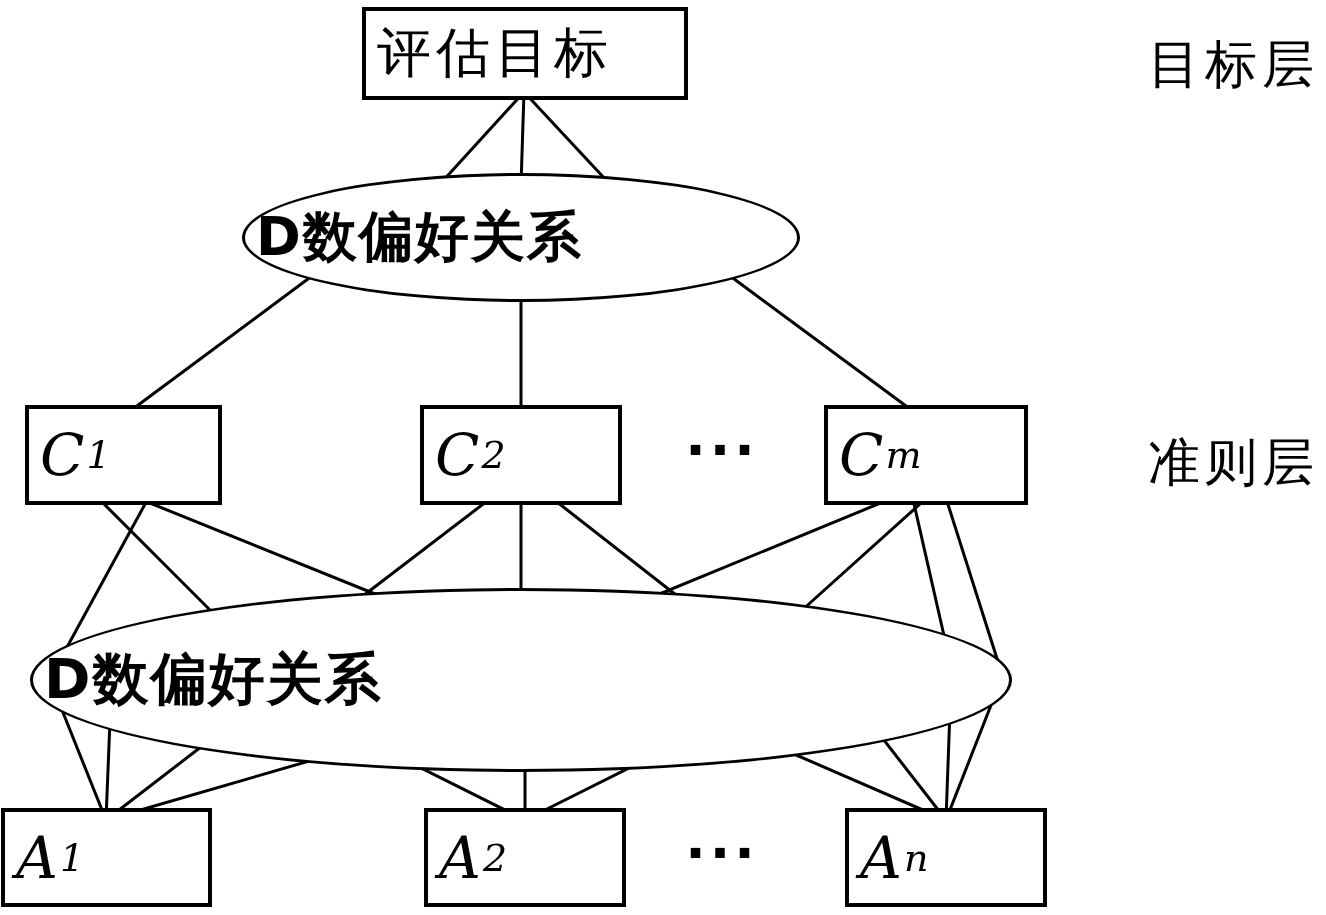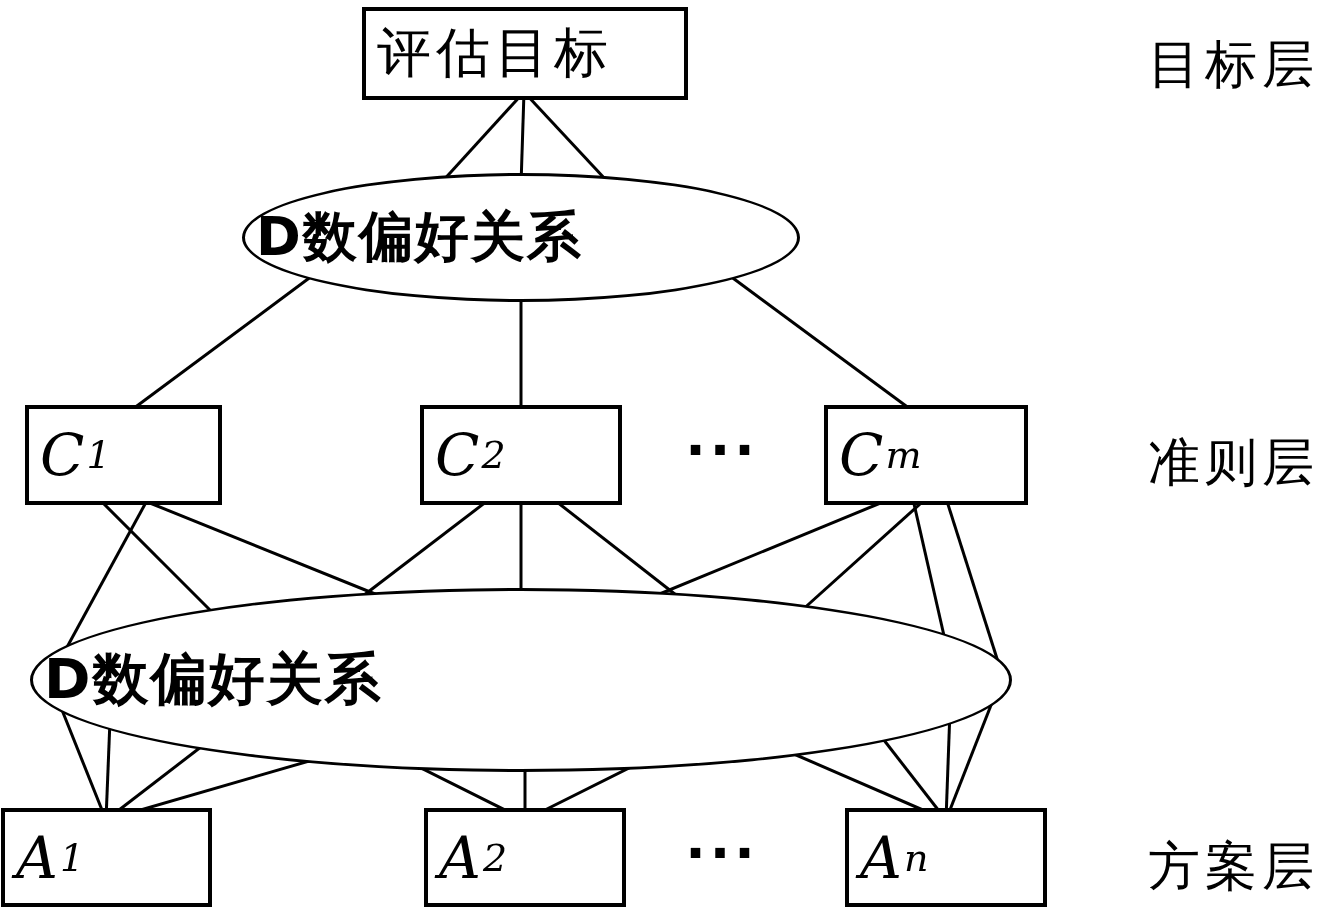--- a/index.html
+++ b/index.html
@@ -180,15 +180,14 @@
       <span class="var-sub">2</span>
   </div>
   <div class="dots dots-alternatives">···</div>
   <div class="node an">
     <span class="var-label">A</span>
       <span class="var-sub">n</span>
   </div>
 
   <div class="layer-label layer-goal">目标层</div>
   <div class="layer-label layer-criteria">准则层</div>
-  <div class="layer-label layer-alternatives">方案层</div>
 
 </div>
 
 </body></html>

